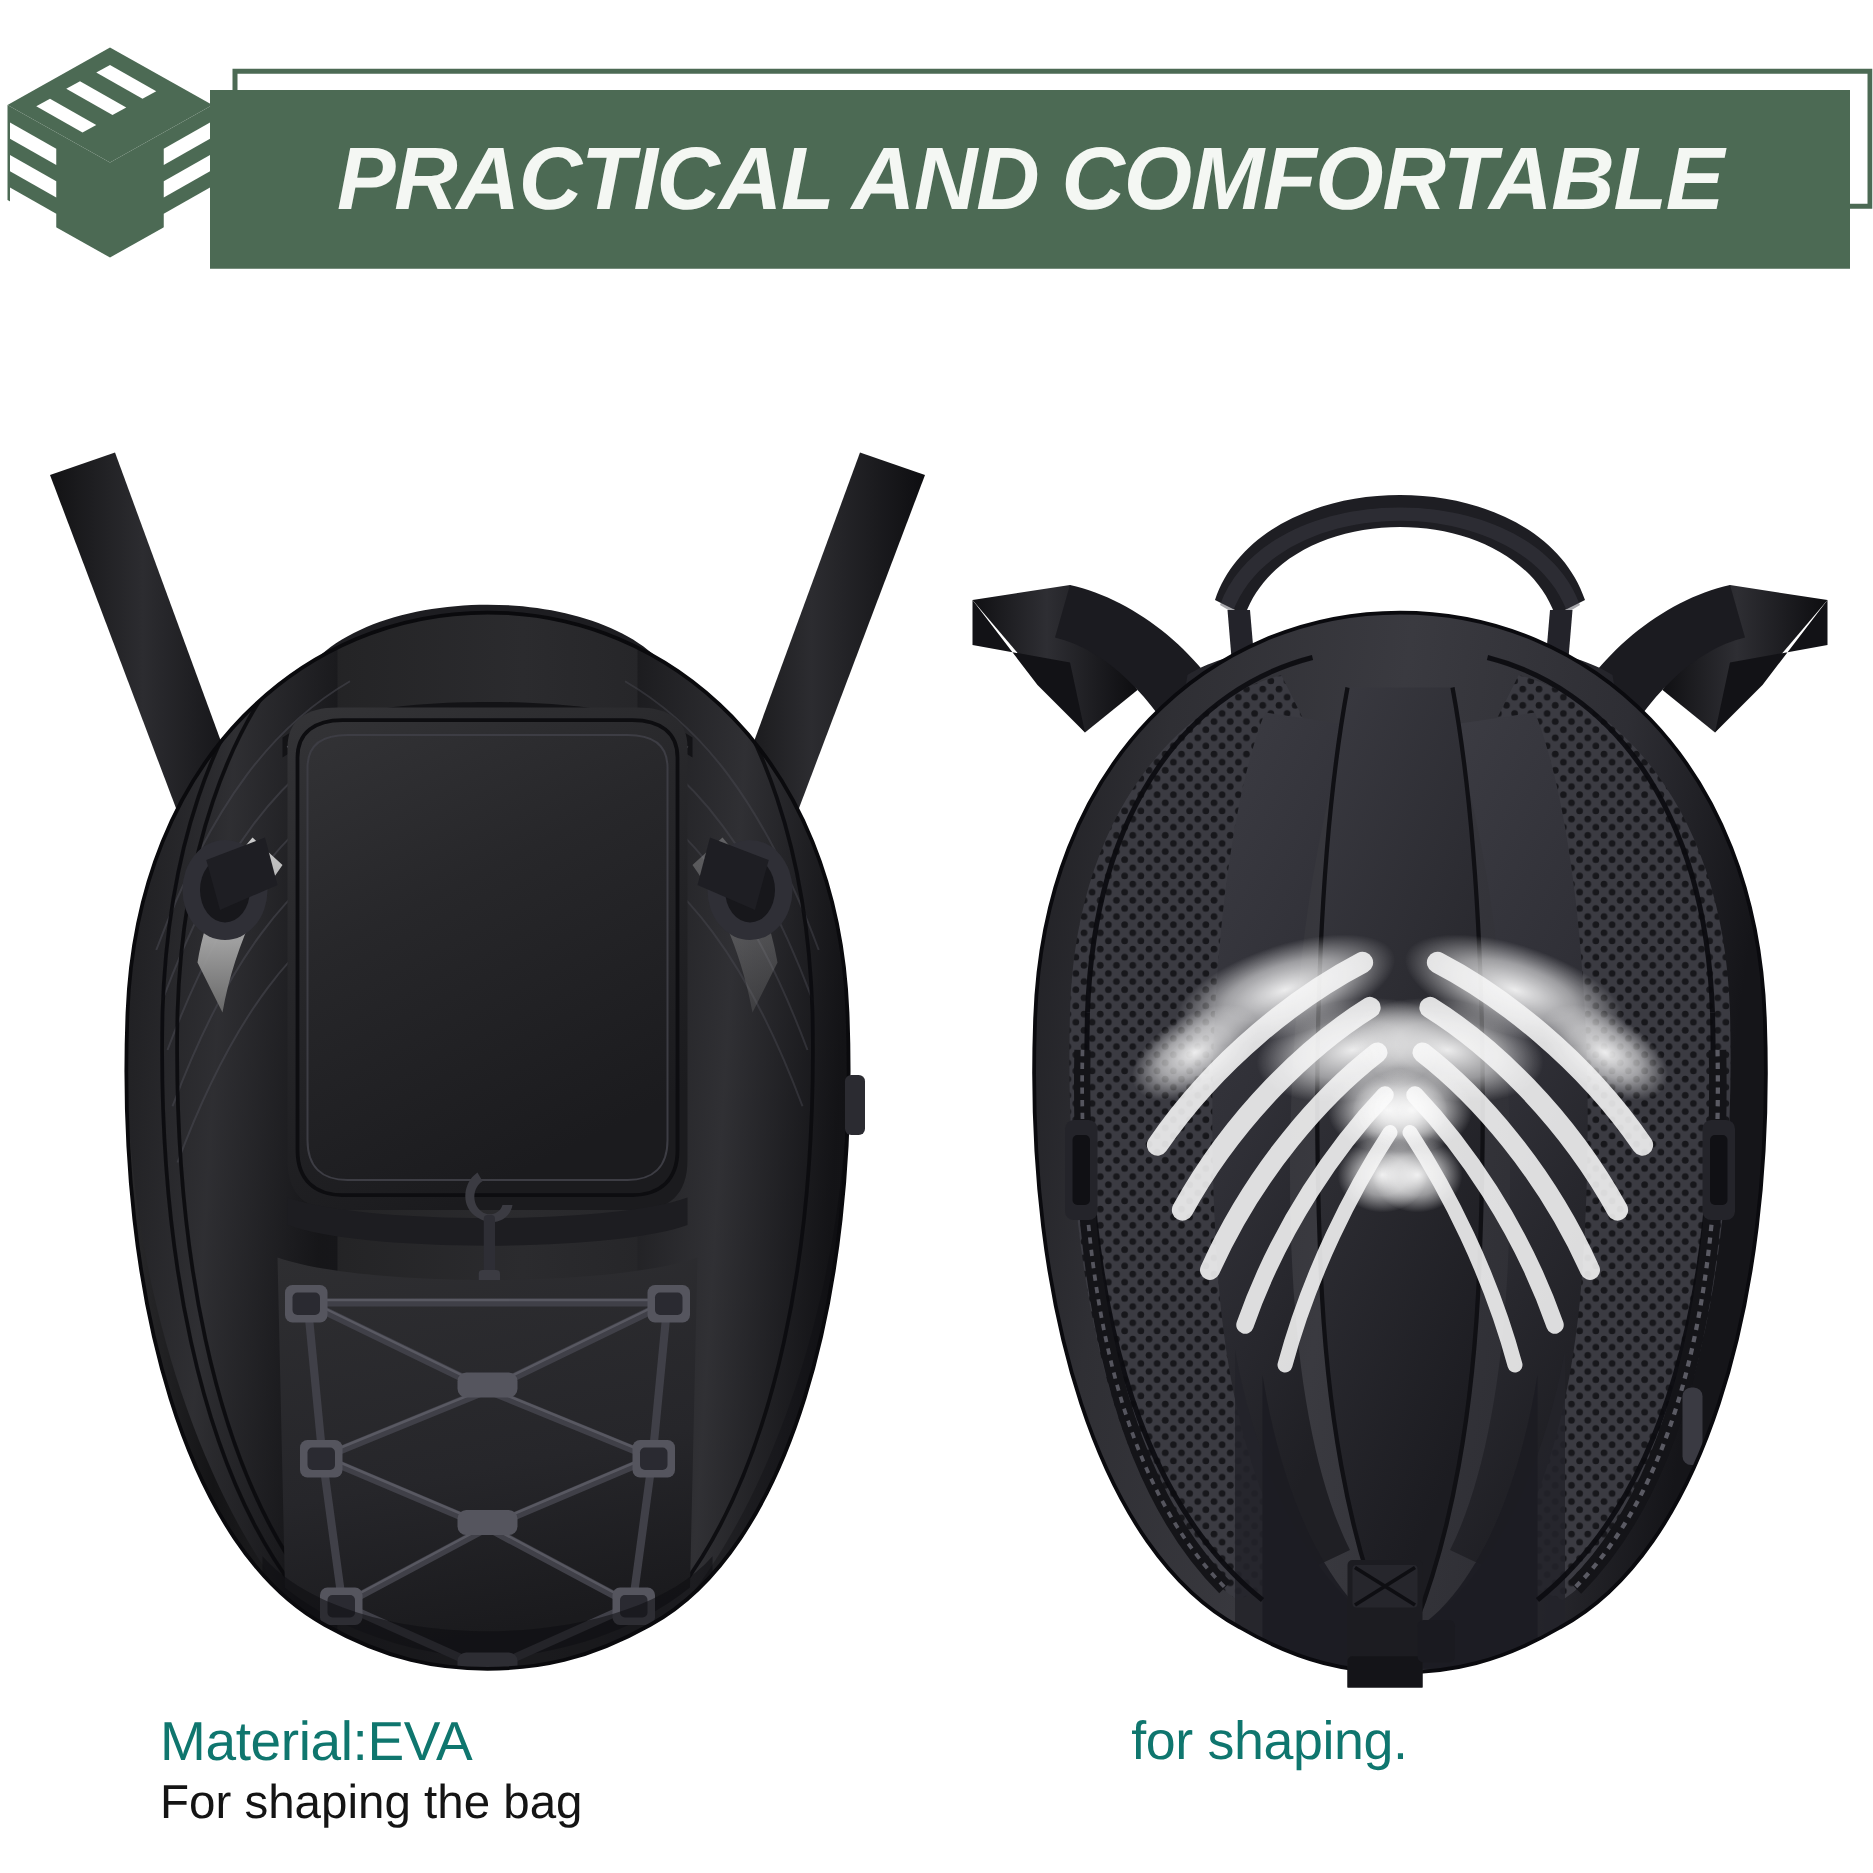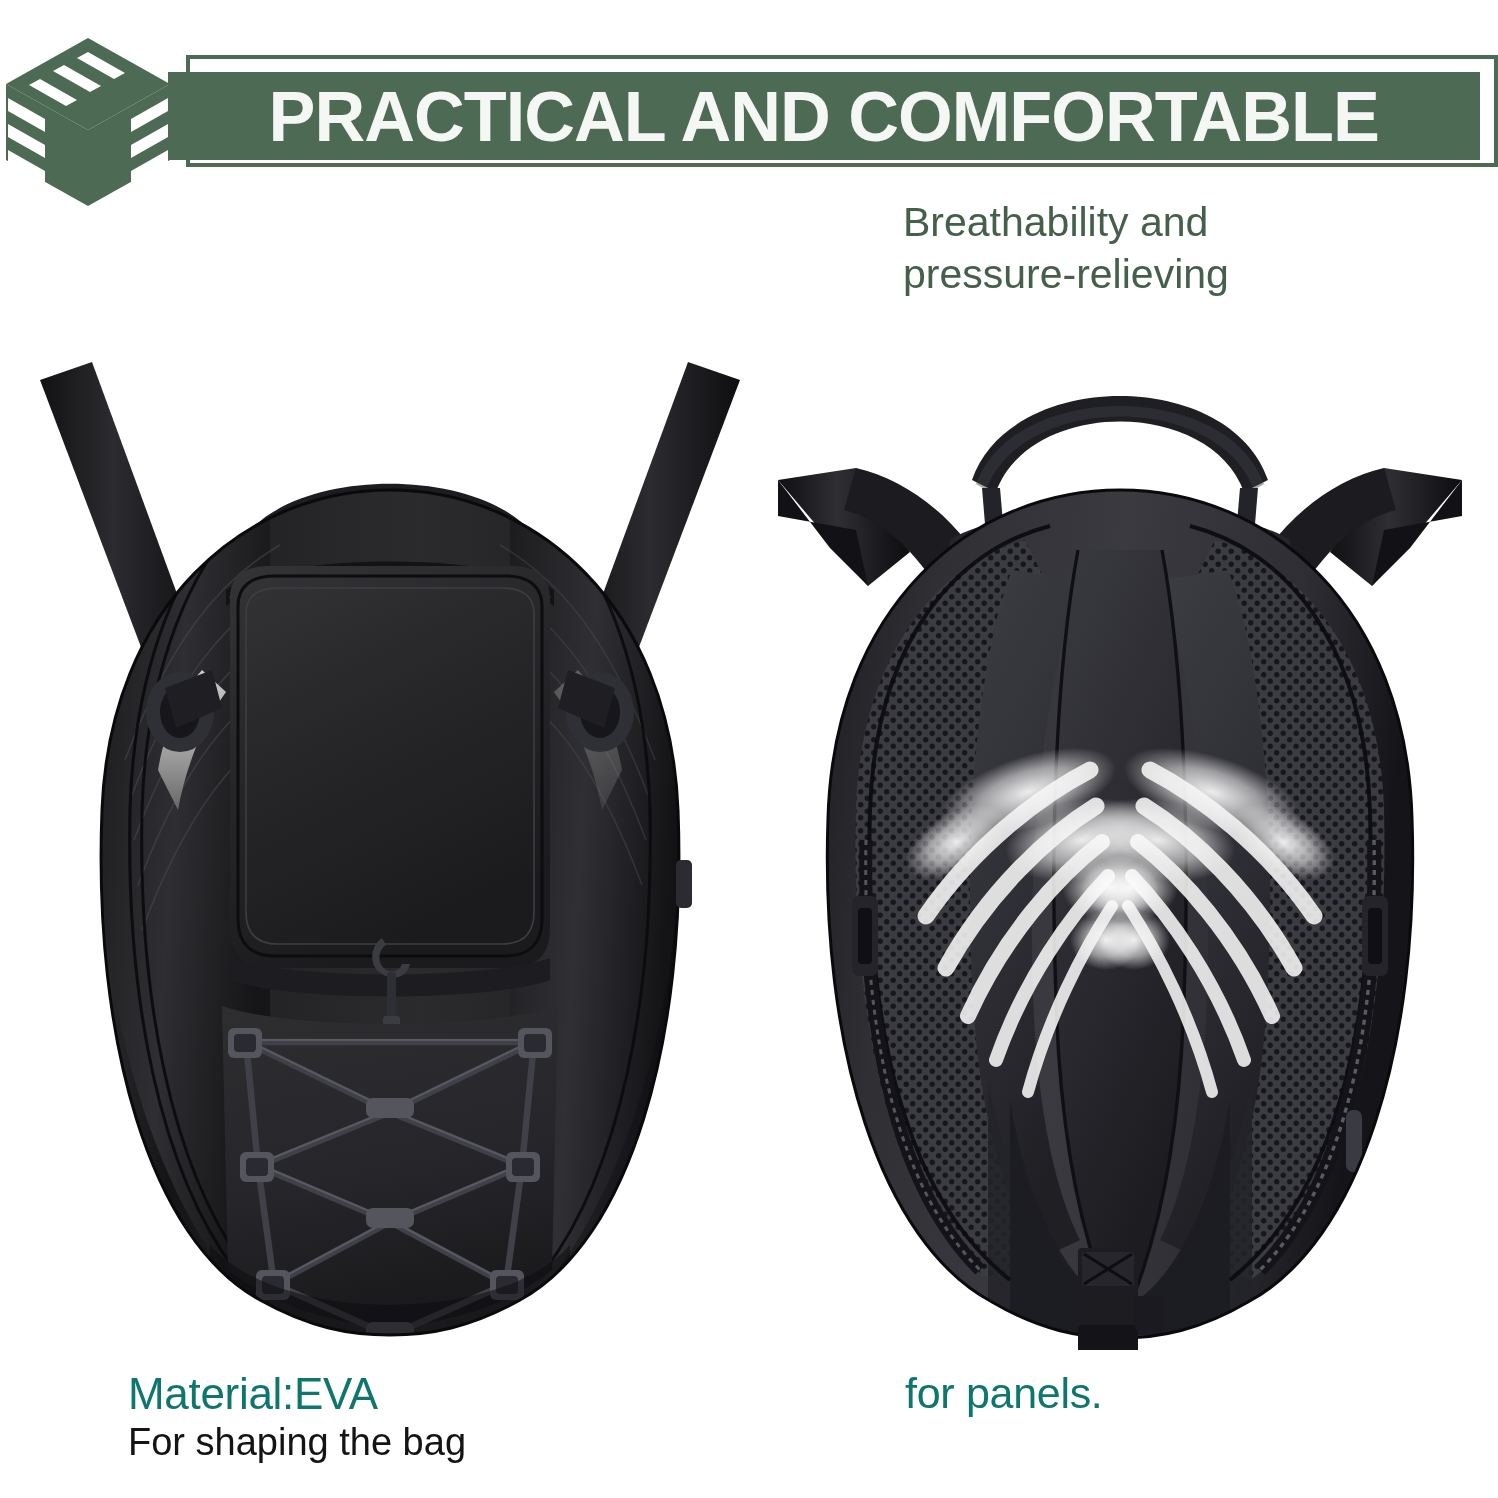--- a/index.html
+++ b/index.html
@@ -19,24 +19,24 @@
 
   .banner-outline {
     position: absolute; left: 186px; top: 55px;
     width: 1312px; height: 112px;
     border: 4px solid #4c6a54;
     background: transparent;
     z-index: 1;
   }
   .banner-bar {
     position: absolute; left: 168px; top: 72px;
-    width: 1312px; height: 88px;
+    width: 1312px; height: 143px;
     background: #4c6a54;
     z-index: 2;
-    display: flex; align-items: center; justify-content: center;
+    display: flex; align-items: center; justify-content: center; font-style: italic;
   }
   .banner-title {
     color: #f4f7f3;
     font-size: 71px;
     font-weight: bold;
     letter-spacing: -1px;
     line-height: 1;
     white-space: nowrap;
     transform: scaleX(0.99);
   }
@@ -124,24 +124,20 @@
       </svg>
     </div>
 
     <div class="banner-outline"></div>
 
     <div class="banner-bar">
       <div class="banner-title">PRACTICAL AND COMFORTABLE</div>
     </div>
   </div>
 
-  <div class="top-note">
-    <div>Breathability and</div>
-    <div>pressure-relieving</div>
-  </div>
 
   <div class="panel panel-left">
     <div class="bag-stage">
       <svg viewBox="0 0 720 1010" width="720" height="1010">
         <defs>
           <linearGradient id="bodyGradL" x1="0" y1="0" x2="1" y2="0">
             <stop offset="0%" stop-color="#2a2a2c"></stop>
             <stop offset="12%" stop-color="#141416"></stop>
             <stop offset="30%" stop-color="#242426"></stop>
             <stop offset="55%" stop-color="#2b2b2e"></stop>
@@ -473,16 +469,16 @@
       </svg>
     </div>
   </div>
 
   <div class="caption caption-left">
     <div class="cap-title">Material:EVA</div>
     <div class="cap-sub">For shaping the bag</div>
   </div>
 
   <div class="caption caption-right">
-    <div class="cap-title two-line">for panels.</div>
+    <div class="cap-title two-line">for shaping.</div>
   </div>
 
 </div>
 
 </body></html>

